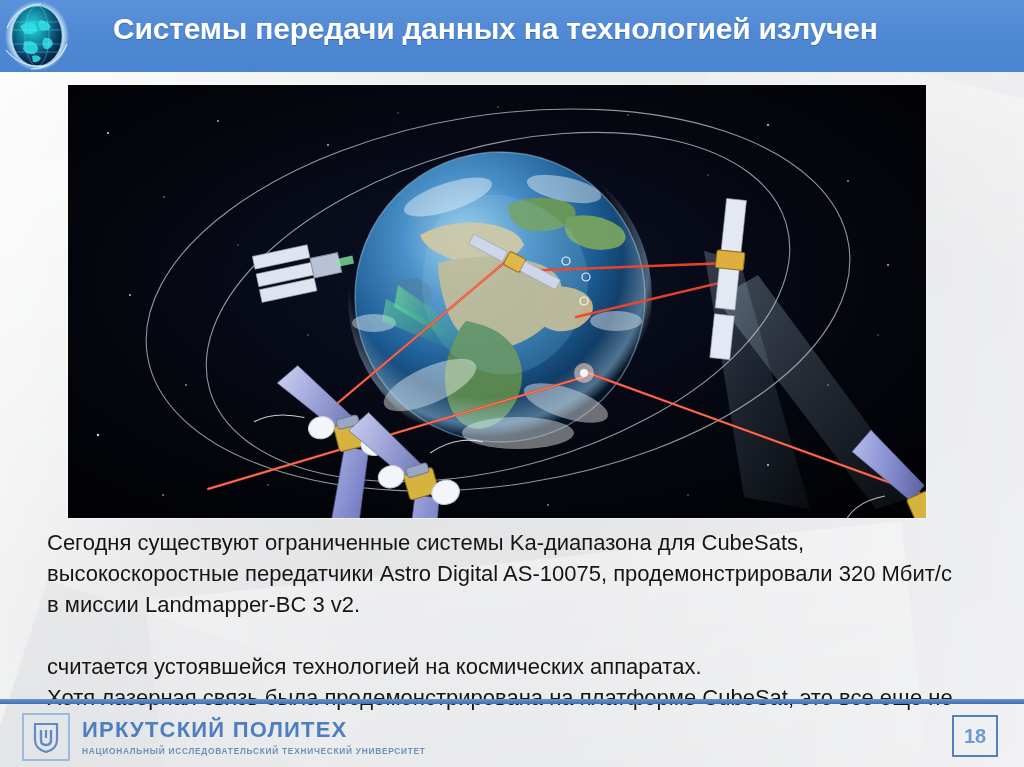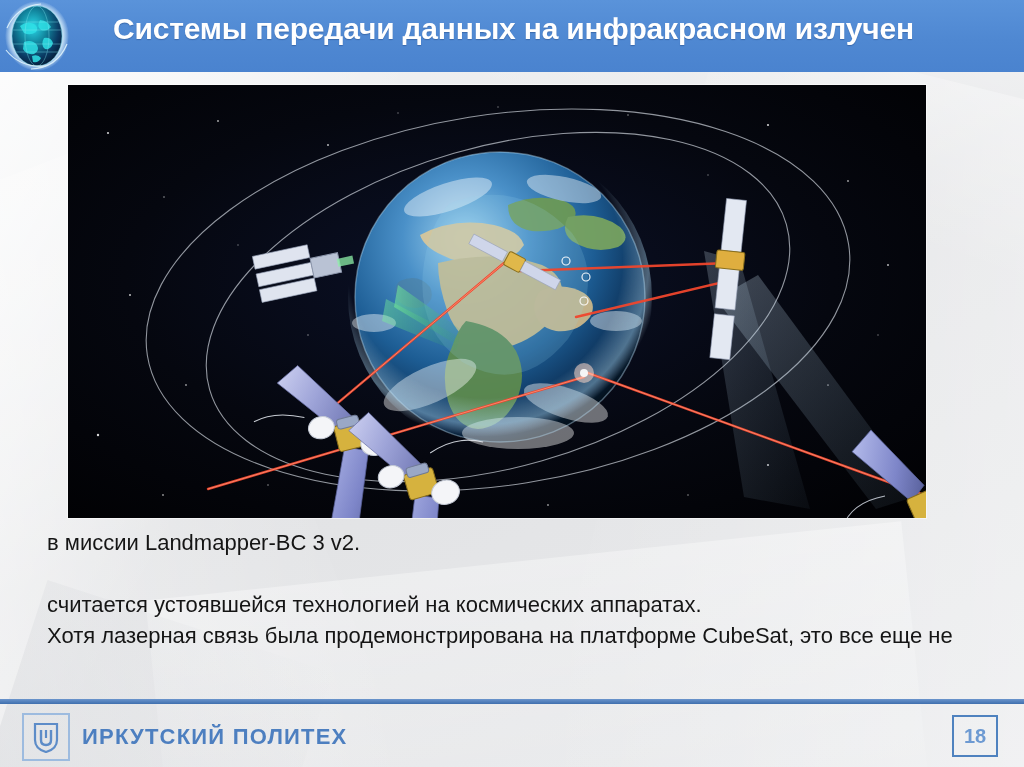--- a/index.html
+++ b/index.html
@@ -96,21 +96,21 @@
 <body>
 
 <div id="slide">
 
   <div class="facet f1"></div>
   <div class="facet f2"></div>
   <div class="facet f3"></div>
   <div class="facet f4"></div>
 
   <div id="header">
-    <div id="header-title">Системы передачи данных на инфракрасном излучен</div>
+    <div id="header-title">Системы передачи данных на технологией излучен</div>
   </div>
 
   <div id="logo-globe">
     <svg width="66" height="72" viewBox="0 0 66 72">
       <defs>
         <radialGradient id="glb" cx="42%" cy="35%" r="72%">
           <stop offset="0%" stop-color="#2ad8e8"></stop>
           <stop offset="38%" stop-color="#12879f"></stop>
           <stop offset="72%" stop-color="#0a3a63"></stop>
           <stop offset="100%" stop-color="#04152c"></stop>
@@ -326,39 +326,42 @@
         <polygon points="-10,-8 -44,-78 -18,-90 8,-18" fill="url(#panel2)" stroke="#5a6199" stroke-width=".7"></polygon>
         <polygon points="-8,10 -40,74 -16,86 12,20" fill="url(#panel2)" stroke="#5a6199" stroke-width=".7"></polygon>
         <rect x="-14" y="-12" width="30" height="26" rx="3" fill="#d6b23e" stroke="#8a6f1c"></rect>
         <path d="M-32 -24 q-34 -8 -52 12" fill="none" stroke="#e0e6f0" stroke-width="1" opacity=".8"></path>
         <path d="M18 8 q32 6 44 30" fill="none" stroke="#e0e6f0" stroke-width="1" opacity=".8"></path>
       </g>
     </svg>
   </div>
 
   <div id="body-text">
+    <p>Сегодня существуют ограниченные системы Ka-диапазона для CubeSats,</p>
+    <p>высокоскоростные передатчики  Astro Digital AS-10075, продемонстрировали 320 Мбит/с</p>
     <p>в миссии Landmapper-BC 3 v2.</p>
     <div id="para-gap"></div>
     <p>считается устоявшейся технологией на космических аппаратах.</p>
     <p>Хотя лазерная связь была продемонстрирована на платформе CubeSat, это все еще не</p>
   </div>
 
   <div id="footer-rule"></div>
 
   <div id="footer">
 
     <div id="uni-logo">
       <div id="shield-box">
         <svg width="28" height="32" viewBox="0 0 28 32">
           <path d="M3 3 h22 v16 q0 9 -11 12 q-11 -3 -11 -12 z" fill="none" stroke="#5d8cc8" stroke-width="2.2"></path>
           <path d="M9 9 v10 q0 5 5 5 q5 0 5 -5 v-10" fill="none" stroke="#5d8cc8" stroke-width="2.4"></path>
           <line x1="14" y1="9" x2="14" y2="17" stroke="#5d8cc8" stroke-width="2.2"></line>
         </svg>
       </div>
       <div id="uni-text">
         <div id="uni-name">ИРКУТСКИЙ ПОЛИТЕХ</div>
+        <div id="uni-sub">НАЦИОНАЛЬНЫЙ ИССЛЕДОВАТЕЛЬСКИЙ ТЕХНИЧЕСКИЙ УНИВЕРСИТЕТ</div>
       </div>
     </div>
 
     <div id="page-badge">18</div>
   </div>
 
 </div>
 
 </body></html>

